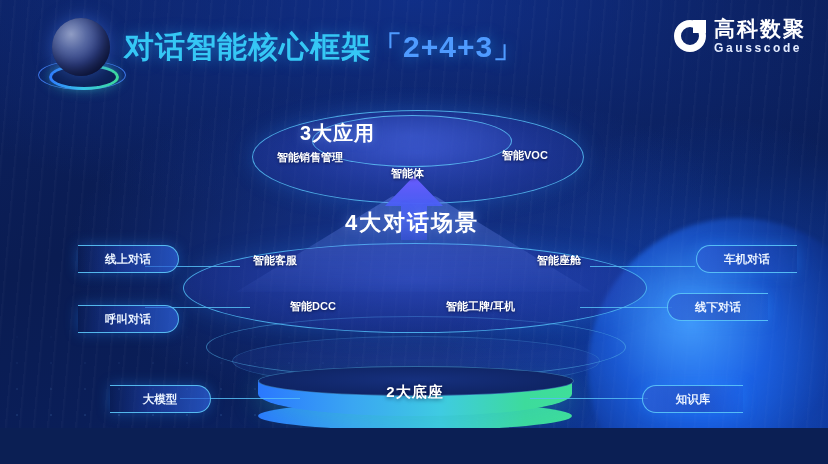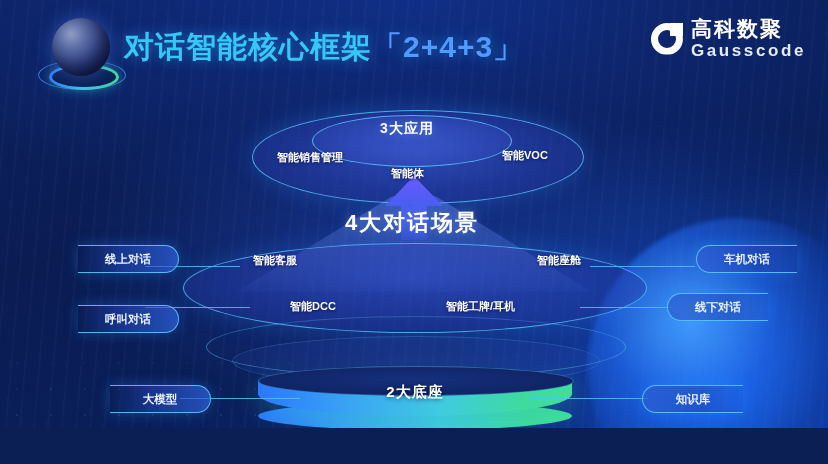--- a/index.html
+++ b/index.html
@@ -72,21 +72,21 @@
   .brand{position:absolute;right:22px;top:18px;display:flex;align-items:center;gap:8px;}
   .brand-mark{position:relative;width:32px;height:32px;flex:0 0 32px;}
   .brand-mark .ring{
     position:absolute;inset:0;border-radius:50%;
     border:7px solid #fff;
     clip-path:polygon(0 0,62% 0,62% 38%,100% 38%,100% 100%,0 100%);
   }
   .brand-mark .sq{position:absolute;right:0;top:0;width:13px;height:13px;background:#fff;}
   .brand-txt{display:flex;flex-direction:column;line-height:1;}
   .brand-cn{font-size:21px;font-weight:700;color:#fff;letter-spacing:2px;}
-  .brand-en{font-size:17px;font-weight:600;color:#e4ecff;letter-spacing:2.6px;margin-top:3px;}
+  .brand-en{font-size:12px;font-weight:600;color:#e4ecff;letter-spacing:2.6px;margin-top:3px;}
 
   
   .ell{position:absolute;border-radius:50%;}
 
   
   .disc-top-outer{
     left:252px;top:110px;width:330px;height:92px;
     background:radial-gradient(ellipse at 50% 45%, rgba(60,86,210,.72) 0%, rgba(38,62,170,.55) 55%, rgba(26,48,140,.30) 100%);
     border:1.3px solid rgba(86,190,245,.85);
     box-shadow:0 0 22px rgba(50,140,255,.30);
@@ -146,22 +146,22 @@
     position:absolute;left:236px;top:196px;width:356px;height:96px;
     background:linear-gradient(to bottom, rgba(120,150,255,.38), rgba(90,125,245,.06));
     clip-path:polygon(44% 0%,56% 0%,100% 100%,0% 100%);
     filter:blur(1px);z-index:1;pointer-events:none;
   }
 
   
   .lbl{position:absolute;color:#ffffff;white-space:nowrap;z-index:5;}
   .lbl-sub{font-size:11px;font-weight:700;text-shadow:0 1px 3px rgba(0,10,50,.7);}
   .head-3{
-    position:absolute;left:308px;top:120px;width:198px;text-align:center;
-    font-size:14px;font-weight:700;color:#fff;letter-spacing:1px;z-index:5;
+    position:absolute;left:300px;top:120px;width:198px;
+    font-size:20px;font-weight:700;color:#fff;letter-spacing:1px;z-index:5;
     text-shadow:0 0 10px rgba(120,170,255,.55);
   }
   .head-4{
     position:absolute;left:312px;top:208px;width:200px;text-align:center;
     font-size:22px;font-weight:700;color:#fff;letter-spacing:2px;z-index:5;
     text-shadow:0 0 12px rgba(120,170,255,.55);
   }
 
   
   .tag{

